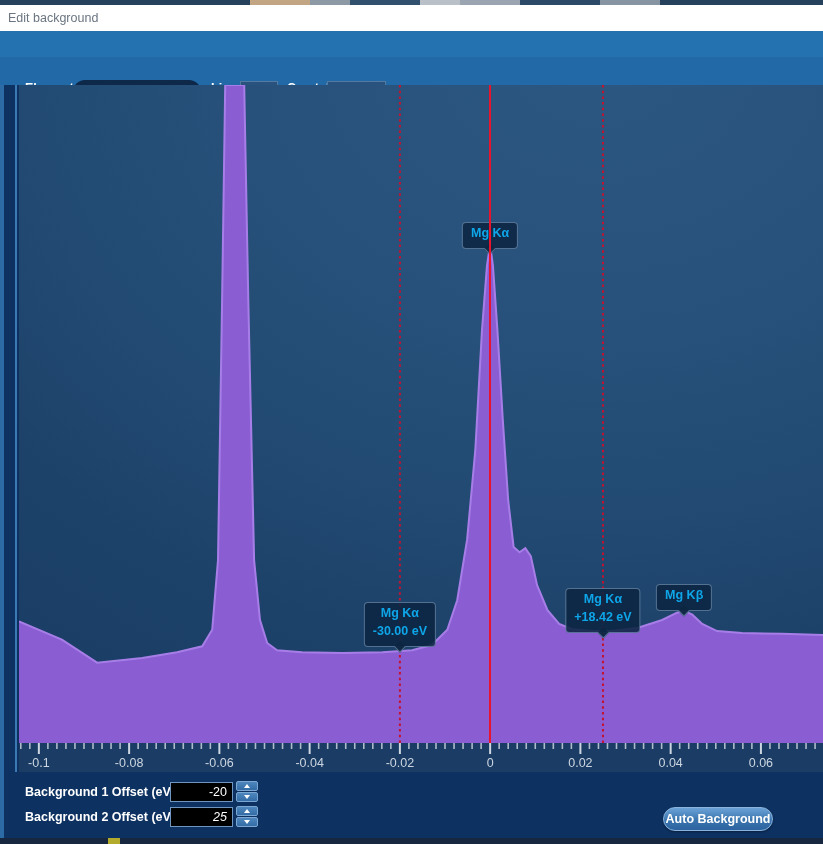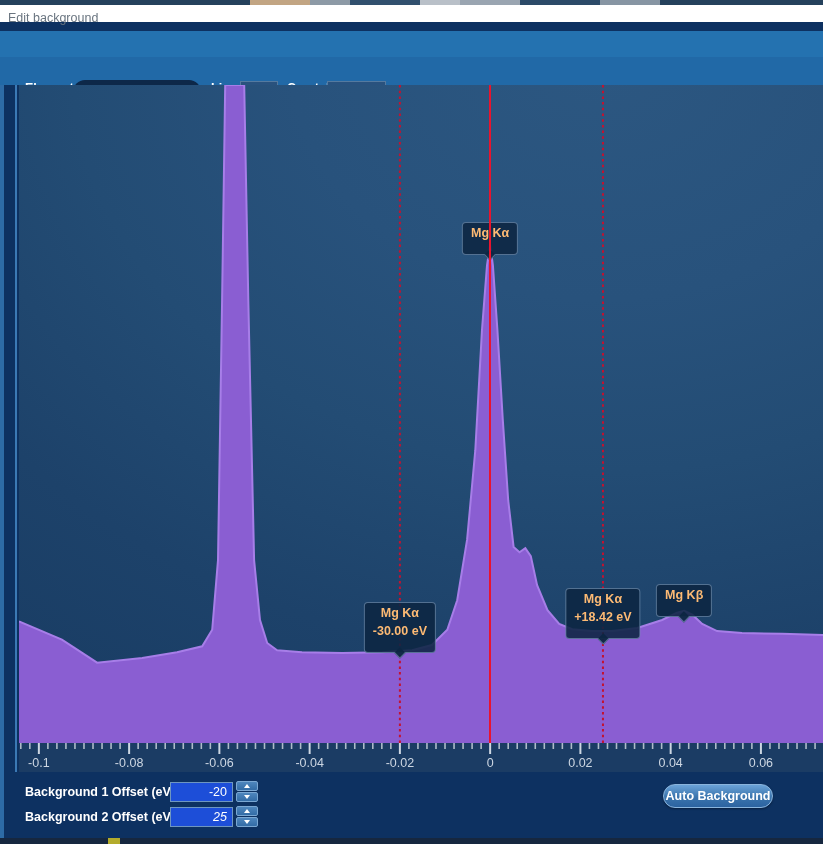--- a/index.html
+++ b/index.html
@@ -3,21 +3,21 @@
 <meta charset="utf-8">
 <style>
   * { margin:0; padding:0; box-sizing:border-box; }
   html,body { width:823px; height:844px; overflow:hidden; font-family:"Liberation Sans",sans-serif; }
   body { position:relative; background:#0d3161; }
 
   
   .top-strip { position:absolute; left:0; top:0; width:823px; height:5px; display:flex; }
   .top-strip div { height:5px; }
 
-  .title-bar { position:absolute; left:0; top:5px; width:823px; height:17px; background:#ffffff; }
+  .title-bar { position:absolute; left:0; top:5px; width:823px; height:26px; background:#ffffff; }
   .title-bar span { position:absolute; left:8px; top:0; line-height:26px; font-size:12.5px; color:#6a7580; }
 
   .toolbar { position:absolute; left:0; top:31px; width:823px; height:54px;
              background:linear-gradient(#2472b0 0 48%, #2169a7 48% 100%); }
   .tb-label { position:absolute; top:50px; font-size:12.5px; font-weight:600; color:#ffffff; }
   .element-dropdown { position:absolute; left:73px; top:49px; width:128px; height:24px;
              background:#0d2849; border-radius:12px; color:#ffffff; font-size:12.5px; font-weight:700;
              line-height:24px; padding-left:15px; cursor:pointer; }
   .element-dropdown .caret { position:absolute; right:12px; top:10px; width:0; height:0;
              border-left:4.5px solid transparent; border-right:4.5px solid transparent; border-top:5px solid #fff; }
@@ -25,40 +25,40 @@
              color:#a9c2d8; font-size:12.5px; text-align:center; line-height:20px; }
 
   .chart-widget { position:absolute; left:15px; top:85px; width:808px; height:687px;
              border-left:2px solid #3b79b5; }
   .plot-area { position:absolute; left:2px; top:0; width:806px; height:658px;
              background:radial-gradient(1100px 860px at 72% -4%, #2c5781 0%, #28527c 28%, #234c74 48%, #1d426a 70%, #173a61 100%); }
   .axis-strip { position:absolute; left:2px; top:658px; width:806px; height:29px; background:#1b3c64; }
   .chart-svg { position:absolute; left:2px; top:0; width:806px; height:687px; z-index:2; }
   .labels-layer { position:absolute; left:2px; top:0; width:806px; height:658px; z-index:3; pointer-events:none; }
   .chart-label { position:absolute; transform:translateX(-50%); background:rgba(13,38,66,0.88);
-             border:1.5px solid rgba(142,173,206,0.55); border-radius:4px; padding:1px 8px 12px;
-             color:#fdba74; font-size:12.5px; font-weight:600; text-align:center; line-height:18px; white-space:nowrap; }
+             border:1.5px solid rgba(142,173,206,0.55); border-radius:4px; padding:1px 8px 6px;
+             color:#0ea5e9; font-size:12.5px; font-weight:600; text-align:center; line-height:18px; white-space:nowrap; }
   .chart-label .ptr { position:absolute; left:50%; bottom:-5px; width:8px; height:8px; margin-left:-4px;
              background:rgba(13,38,66,0.95); transform:rotate(45deg);
              border-right:1.5px solid rgba(142,173,206,0.55); border-bottom:1.5px solid rgba(142,173,206,0.55); }
   .center-line { position:absolute; top:0; width:2.5px; height:658px; background:#e8142e; z-index:4; }
 
   .left-border { position:absolute; left:0; top:85px; width:4px; height:753px; background:#2d6ba6; z-index:6; }
 
   .bottom-panel { position:absolute; left:0; top:772px; width:823px; height:66px; background:#0d3161; }
   .bp-label { position:absolute; left:25px; height:20px; line-height:20px; font-size:12.5px; font-weight:600; color:#ffffff; }
-  .bp-input { position:absolute; left:170px; width:63px; height:20px; background:#1d4ed8;
+  .bp-input { position:absolute; left:170px; width:63px; height:20px; background:#000000;
              border:1px solid #6e96c0; color:#ffffff; font-size:12.5px; text-align:right; padding-right:5px;
              font-family:"Liberation Sans",sans-serif; }
   .spinner { position:absolute; left:236px; width:22px; height:21px; display:flex; flex-direction:column; gap:1px; }
   .spin-btn { flex:1; background:linear-gradient(#4e86bd,#336ca6); border:1px solid #7aa7d2; border-radius:2px;
              display:flex; align-items:center; justify-content:center; cursor:pointer; padding:0; }
   .arr-up { width:0; height:0; border-left:3.5px solid transparent; border-right:3.5px solid transparent; border-bottom:4px solid #fff; }
   .arr-dn { width:0; height:0; border-left:3.5px solid transparent; border-right:3.5px solid transparent; border-top:4px solid #fff; }
-  .auto-bg-btn { position:absolute; left:663px; top:12px; width:110px; height:24px; border-radius:12px;
+  .auto-bg-btn { position:absolute; left:663px; top:35px; width:110px; height:24px; border-radius:12px;
              background:linear-gradient(#6ba3d8, #3a74ad 55%, #2c63a0); border:1px solid #8ab4dc;
              color:#ffffff; font-size:12.5px; font-weight:600; cursor:pointer;
              font-family:"Liberation Sans",sans-serif; box-shadow:0 1px 2px rgba(0,0,0,0.35); }
 
   .bottom-strip { position:absolute; left:0; top:838px; width:823px; height:6px; background:#16273f; }
   .bottom-strip .marker { position:absolute; left:108px; top:0; width:12px; height:6px; background:#b3ab2b; }
 </style>
 </head>
 <body>
 

